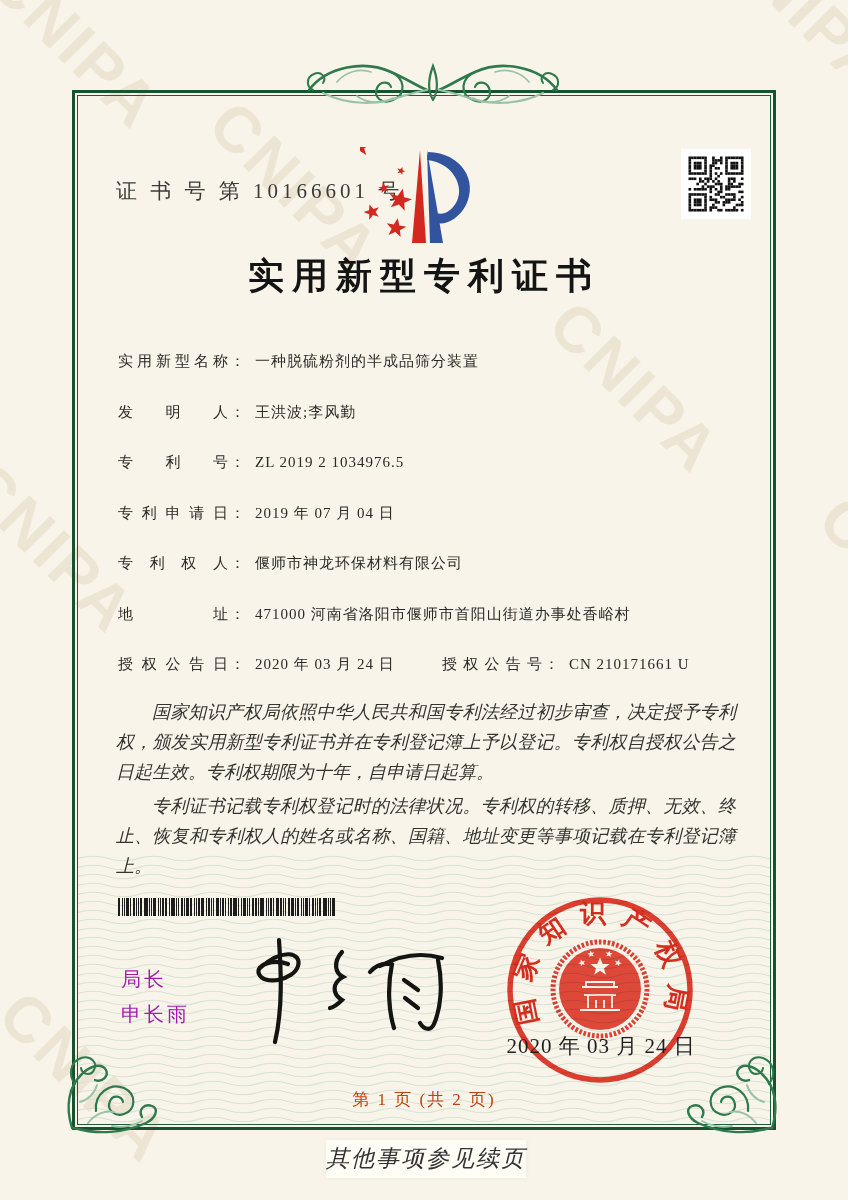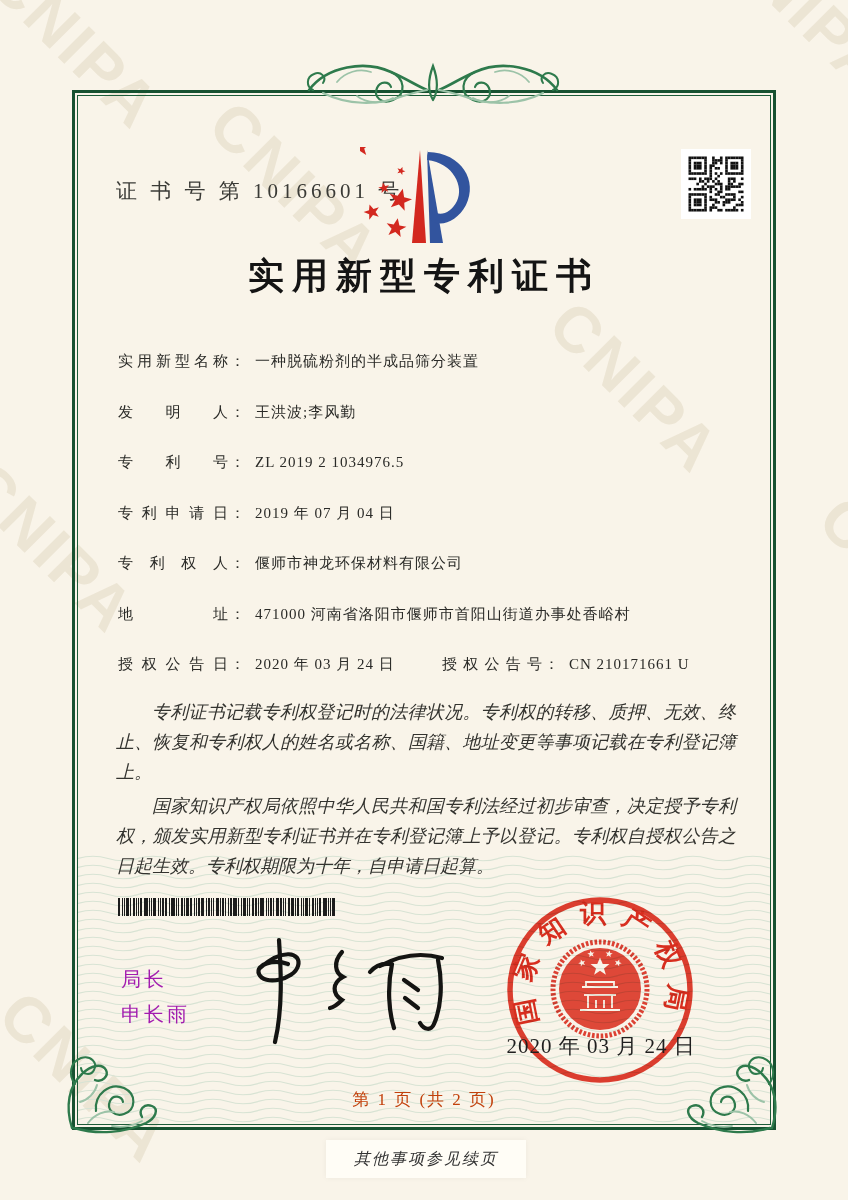--- a/index.html
+++ b/index.html
@@ -30,21 +30,21 @@
   .pair1{display:flex;align-items:flex-end;width:324px;}
   .paras{position:absolute;left:116px;top:697px;width:620px;z-index:3;font-size:18px;
       line-height:30px;text-align:justify;color:#33332f;font-style:italic;}
   .paras p{margin:0 0 4px 0;text-indent:2em;}
   .signer{position:absolute;left:121px;z-index:3;font-family:Liberation Serif, serif;
       font-size:20px;letter-spacing:3px;color:#a21caf;}
   .footer{position:absolute;left:0;top:1088px;width:848px;text-align:center;font-size:17px;
       letter-spacing:2px;color:#c2410c;z-index:3;}
   .contnote{position:absolute;left:326px;top:1140px;width:200px;height:38px;line-height:38px;
       text-align:center;background:#fffdf6;box-shadow:0 0 6px rgba(0,0,0,0.05);
-      font-size:16px;font-style:italic;letter-spacing:2px;color:#333;z-index:3;}
+      font-size:23px;font-style:italic;letter-spacing:2px;color:#333;z-index:3;}
   .seal-date{position:absolute;left:505px;top:1032px;width:192px;text-align:center;
       font-size:21px;letter-spacing:1px;color:#1f1f1f;z-index:5;}
   svg{display:block;}
   .sealwrap{position:absolute;left:500px;top:890px;z-index:4;mix-blend-mode:multiply;opacity:.95;}
   .qrbox{position:absolute;left:681px;top:149px;width:70px;height:70px;background:#fff;z-index:3;}
 </style>
 </head>
 <body>
 
 <div id="page">
@@ -387,22 +387,22 @@
           <span class="f-colon">：</span>
         <span class="f-val">2020 年 03 月 24 日</span>
       </span>
       <span class="f-label" style="width:100px;">授权公告号</span>
         <span class="f-colon">：</span>
       <span class="f-val">CN 210171661 U</span>
     </div>
   </div>
 
   <div class="paras">
+    <p>国家知识产权局依照中华人民共和国专利法经过初步审查，决定授予专利权，颁发实用新型专利证书并在专利登记簿上予以登记。专利权自授权公告之日起生效。专利权期限为十年，自申请日起算。</p>
     <p>专利证书记载专利权登记时的法律状况。专利权的转移、质押、无效、终止、恢复和专利权人的姓名或名称、国籍、地址变更等事项记载在专利登记簿上。</p>
-    <p>国家知识产权局依照中华人民共和国专利法经过初步审查，决定授予专利权，颁发实用新型专利证书并在专利登记簿上予以登记。专利权自授权公告之日起生效。专利权期限为十年，自申请日起算。</p>
   </div>
 
   <svg id="barcode" class="abs content" style="left:118px;top:898px;z-index:3;" width="222" height="18">
       <rect x="0" y="0" width="2" height="18" fill="#1c1c1c"></rect>
       <rect x="4" y="0" width="1" height="18" fill="#1c1c1c"></rect>
       <rect x="6" y="0" width="1" height="18" fill="#1c1c1c"></rect>
       <rect x="8" y="0" width="3" height="18" fill="#1c1c1c"></rect>
       <rect x="12" y="0" width="1" height="18" fill="#1c1c1c"></rect>
       <rect x="15" y="0" width="2" height="18" fill="#1c1c1c"></rect>
       <rect x="18" y="0" width="1" height="18" fill="#1c1c1c"></rect>

